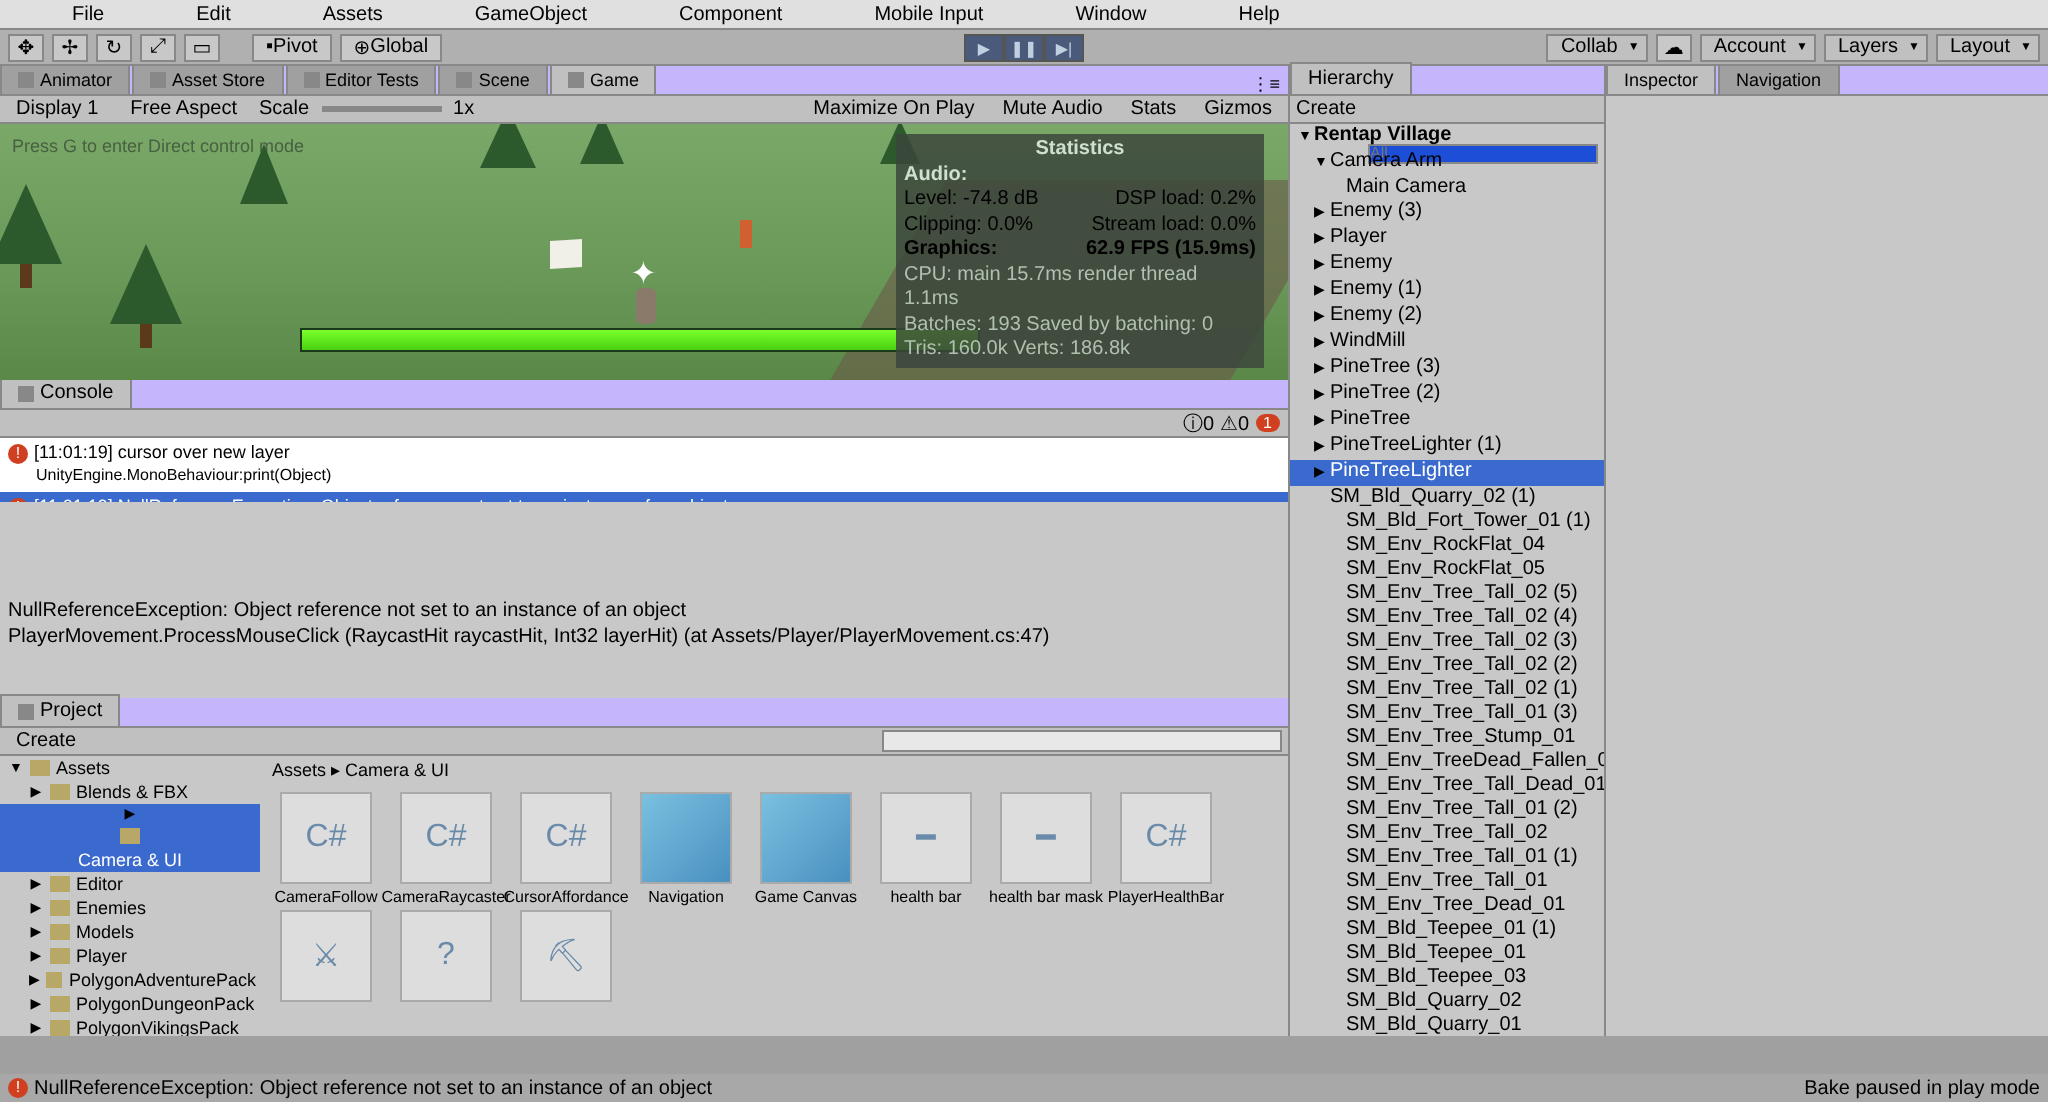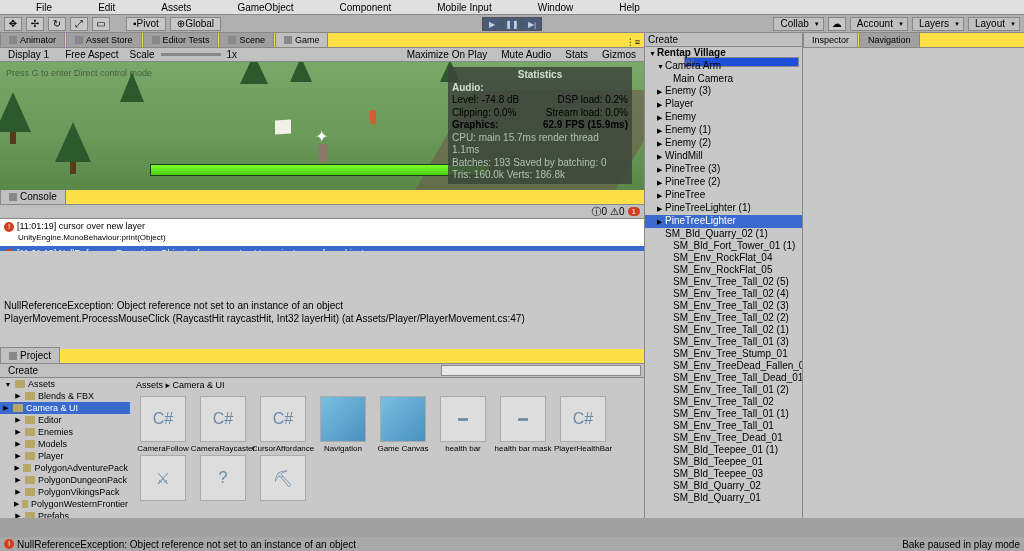--- a/index.html
+++ b/index.html
@@ -9,21 +9,21 @@
 .toolbar { height:18px; background:#b0b0b0; display:flex; align-items:center; padding:0 4px; gap:4px; border-bottom:1px solid #888; }
 .toolbtn { width:18px; height:14px; background:#c8c8c8; border:1px solid #888; display:flex; align-items:center; justify-content:center; }
 .toolbtn.wide { width:auto; padding:0 6px; }
 .playbar { position:absolute; left:50%; transform:translateX(-50%); top:17px; display:flex; gap:0; }
 .playbtn { width:20px; height:14px; background:#4a5a7a; border:1px solid #555; display:flex; align-items:center; justify-content:center; color:#c0d0e0; font-size:8px; }
 .rightbar { display:flex; gap:4px; margin-left:auto; }
 .dropdown { background:#c0c0c0; border:1px solid #888; padding:1px 14px 1px 6px; height:14px; display:flex; align-items:center; position:relative; }
 .dropdown::after { content:"▼"; position:absolute; right:3px; font-size:6px; }
 .main { display:flex; height:485px; }
 .leftcol { width:644px; display:flex; flex-direction:column; }
-.tabs { height:15px; background:#fde047; display:flex; align-items:flex-end; border-bottom:1px solid #888; }
+.tabs { height:15px; background:#c4b5fd; display:flex; align-items:flex-end; border-bottom:1px solid #888; }
 .tab { padding:2px 8px; background:#a0a0a0; border:1px solid #888; border-bottom:none; margin-right:1px; display:flex; align-items:center; gap:3px; font-size:9px; }
 .tab.active { background:#c0c0c0; }
 .tab .tabicon { width:8px; height:8px; background:#888; }
 .tabopts { position:absolute; right:4px; font-size:9px; }
 .subbar { height:14px; background:#c0c0c0; display:flex; align-items:center; padding:0 3px; gap:6px; border-bottom:1px solid #888; font-size:9px; }
 .subbar .sbtn { padding:0 5px; }
 .subbar .right { margin-left:auto; display:flex; gap:4px;text-align:right; }
 .game { position:relative; flex:1; background:linear-gradient(#7aa868 0%, #6a9858 60%, #5a8848 100%); overflow:hidden; }
 .tree { position:absolute; width:0; height:0; border-left:18px solid transparent; border-right:18px solid transparent; border-bottom:40px solid #2d5a2d; }
 .trunk { position:absolute; width:6px; height:12px; background:#5a3a1a; }
@@ -204,21 +204,21 @@
     </div>
     <div class="subbar">
       <span class="sbtn">Create</span>
       <span style="flex:1"></span>
       <input style="width: 200px; height: 11px; border: 1px solid rgb(136, 136, 136); background: rgb(232, 232, 232);">
     </div>
     <div class="projbody" style="height:140px">
       <div class="tree-panel" id="foldertree">
           <div class="treeitem" style="padding-left: 4px;"><span class="fold">▼</span><span class="fldicon"></span>Assets</div>
           <div class="treeitem" style="padding-left: 14px;"><span class="fold">▶</span><span class="fldicon"></span>Blends &amp; FBX</div>
-          <div class="treeitem sel" style=""><span class="fold">▶</span><span class="fldicon"></span>Camera &amp; UI</div>
+          <div class="treeitem sel" style=" flex-direction: column;"><span class="fold">▶</span><span class="fldicon"></span>Camera &amp; UI</div>
           <div class="treeitem" style="padding-left: 14px;"><span class="fold">▶</span><span class="fldicon"></span>Editor</div>
           <div class="treeitem" style="padding-left: 14px;"><span class="fold">▶</span><span class="fldicon"></span>Enemies</div>
           <div class="treeitem" style="padding-left: 14px;"><span class="fold">▶</span><span class="fldicon"></span>Models</div>
           <div class="treeitem" style="padding-left: 14px;"><span class="fold">▶</span><span class="fldicon"></span>Player</div>
           <div class="treeitem" style="padding-left: 14px;"><span class="fold">▶</span><span class="fldicon"></span>PolygonAdventurePack</div>
           <div class="treeitem" style="padding-left: 14px;"><span class="fold">▶</span><span class="fldicon"></span>PolygonDungeonPack</div>
           <div class="treeitem" style="padding-left: 14px;"><span class="fold">▶</span><span class="fldicon"></span>PolygonVikingsPack</div>
           <div class="treeitem" style="padding-left: 14px;"><span class="fold">▶</span><span class="fldicon"></span>PolygonWesternFrontier</div>
           <div class="treeitem" style="padding-left: 14px;"><span class="fold">▶</span><span class="fldicon"></span>Prefabs</div>
         </div>
@@ -268,20 +268,25 @@
             <div class="asset">
               <div class="assetthumb">⛏</div>
               <div class="assetname"></div>
             </div>
           </div>
       </div>
     </div>
   </div>
 
   <div class="hierarchy">
+    <div class="tabs">
+      <div class="tab active">
+          <span>Hierarchy</span>
+        </div>
+    </div>
     <div class="subbar">
       <span>Create</span>
       <input style="flex: 1 1 0%; height: 10px; border: 1px solid rgb(136, 136, 136); background: #1d4ed8; font-size: 8px; margin-top: 44px;" placeholder="All">
     </div>
     <div class="hier-list" id="hierlist">
         <div class="hrow d0"><span class="arr">▼</span><b>Rentap Village</b></div>
         <div class="hrow d1"><span class="arr">▼</span>Camera Arm</div>
         <div class="hrow d2"><span class="arr"></span>Main Camera</div>
         <div class="hrow d1"><span class="arr">▶</span>Enemy (3)</div>
         <div class="hrow d1"><span class="arr">▶</span>Player</div>

